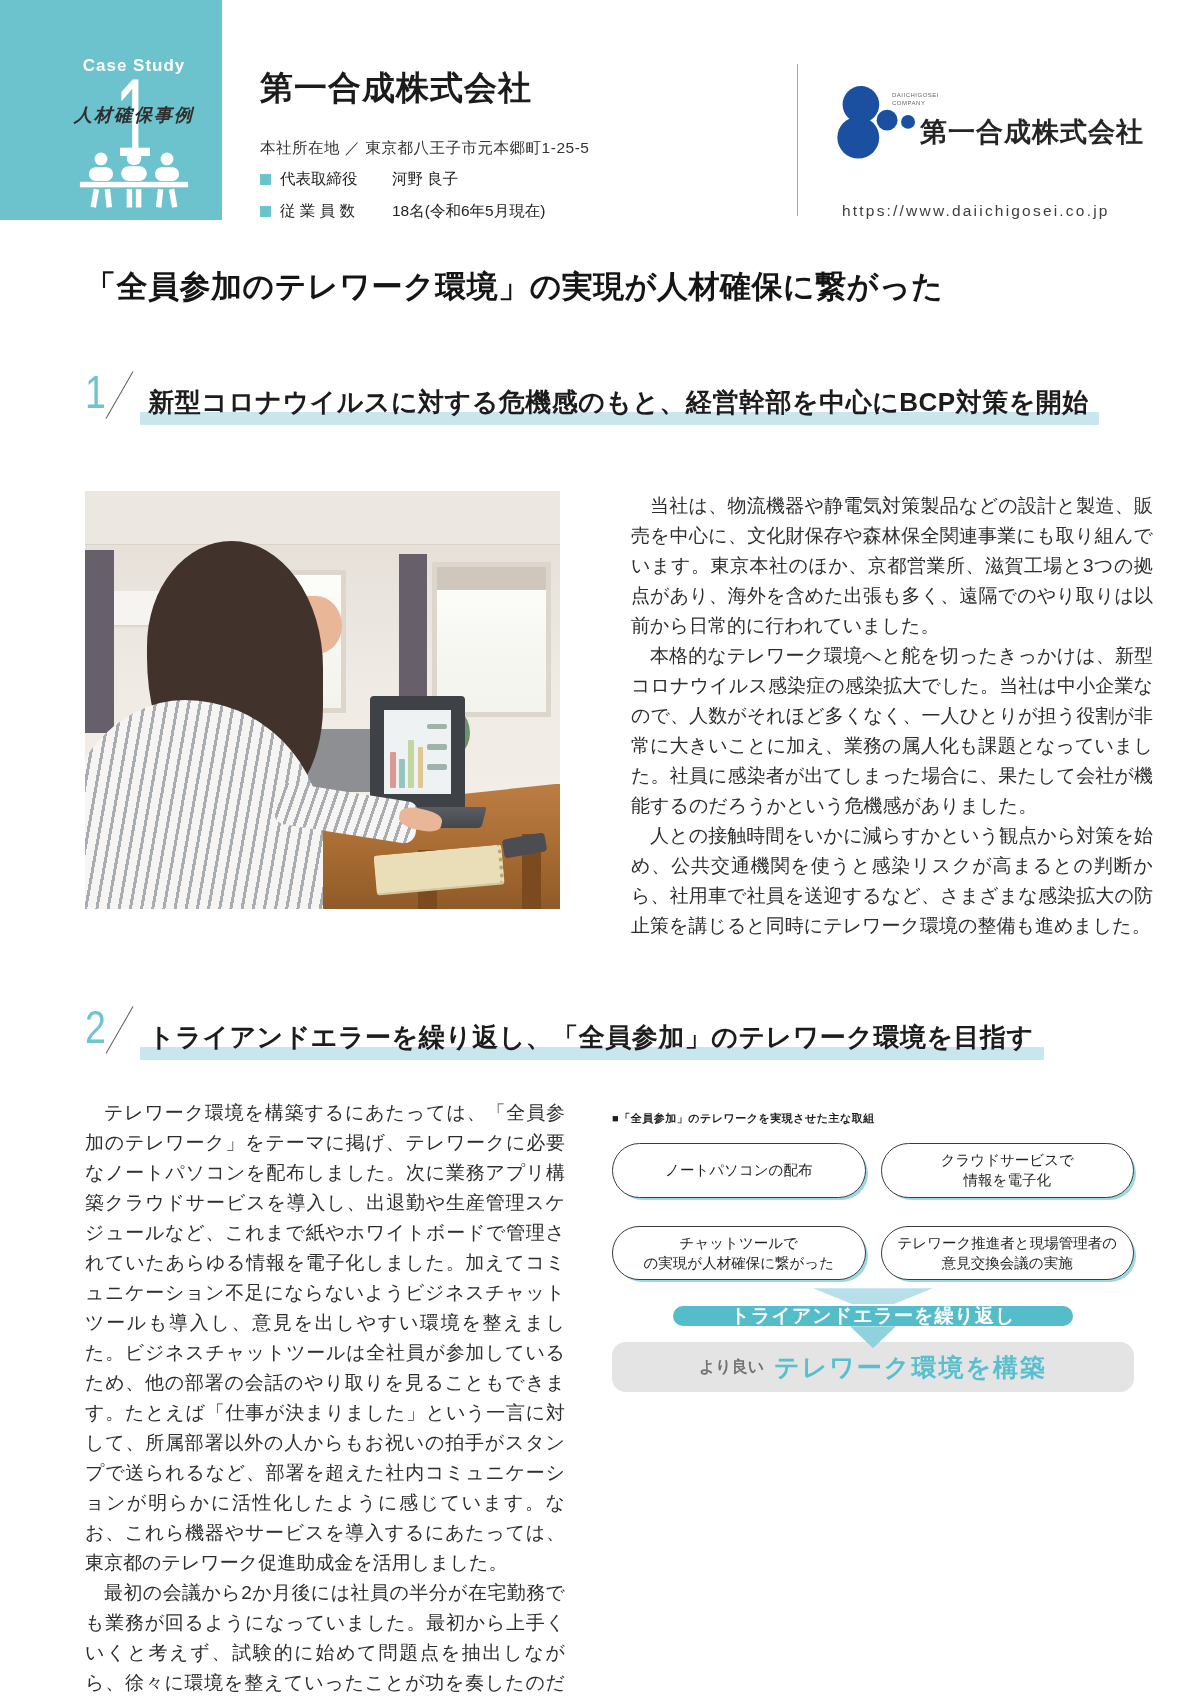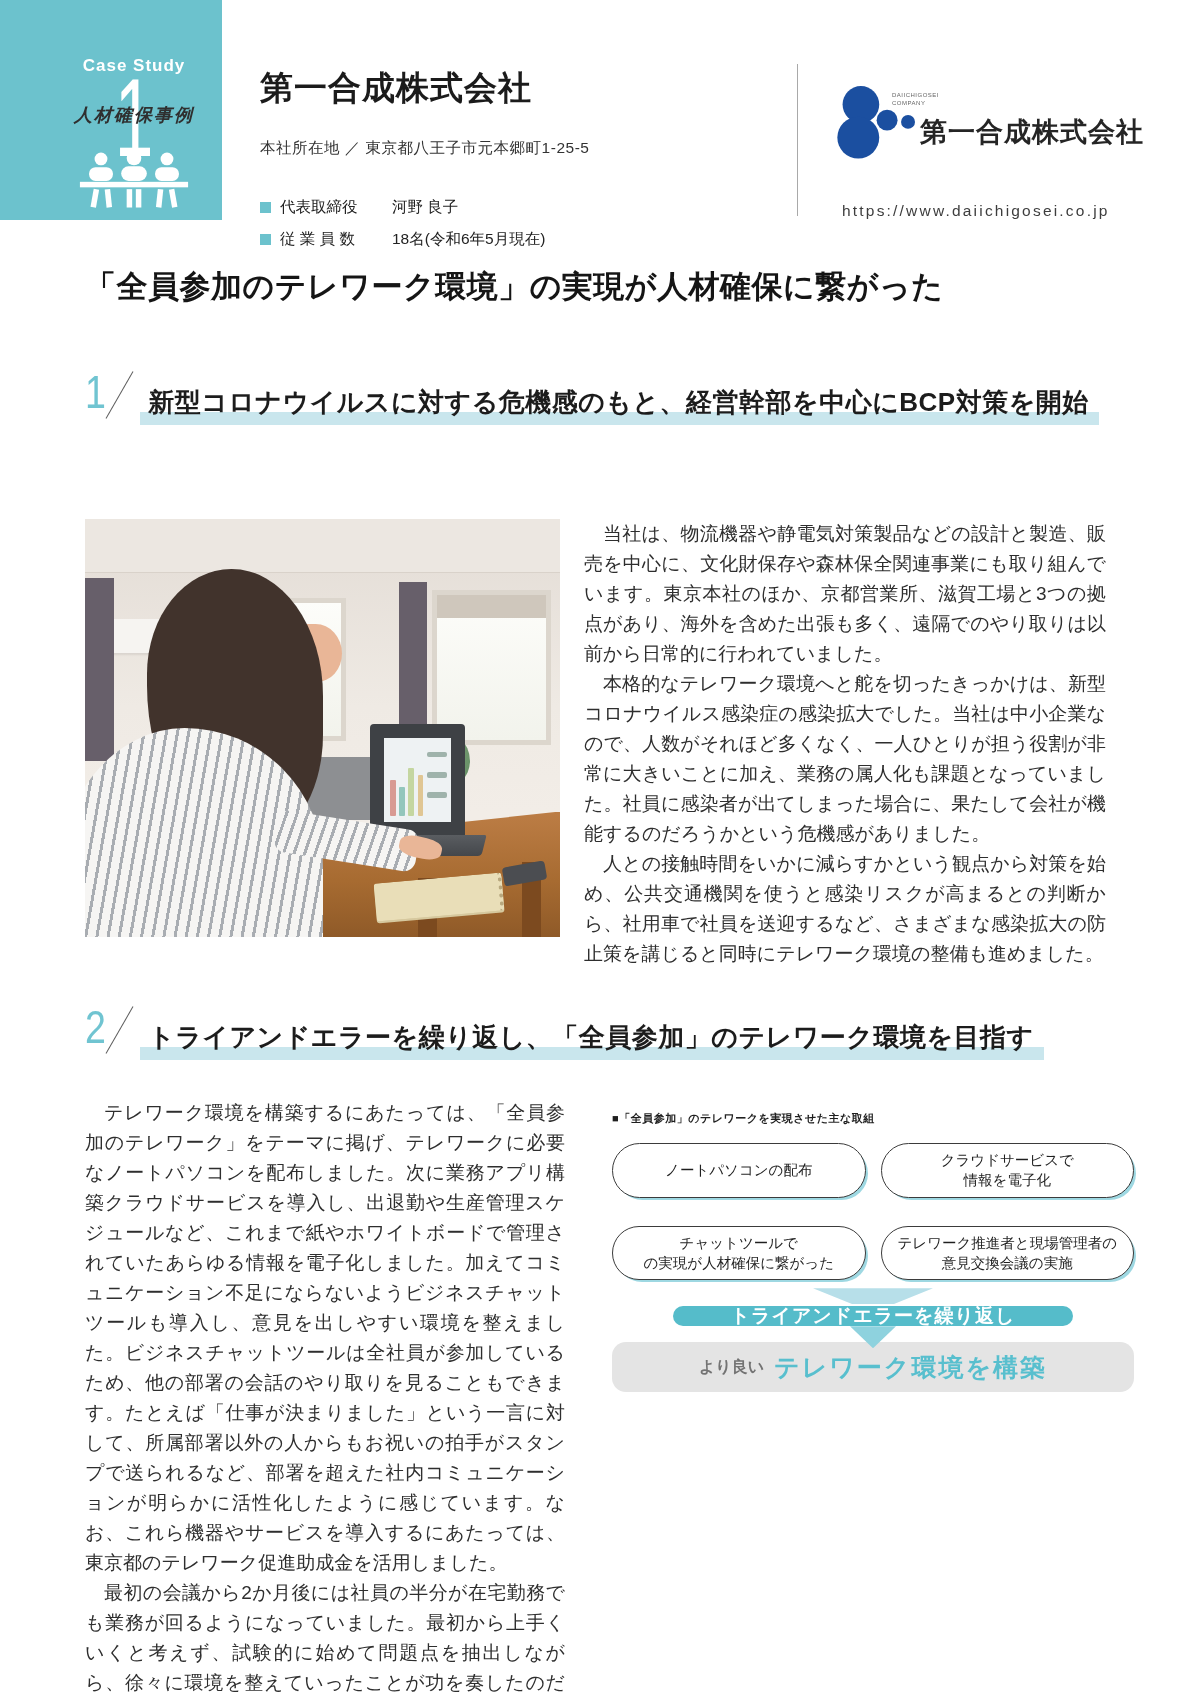--- a/index.html
+++ b/index.html
@@ -18,21 +18,21 @@
                font-weight:400; transform:scaleX(.62); z-index:1; }
   .badge-label { position:absolute; top:103px; width:100%; color:#2f2f2f; font-size:18px; font-weight:700;
                  letter-spacing:2px; z-index:2;font-style:italic; }
   .badge-icon { position:absolute; bottom:8px; left:50%; transform:translateX(-50%); width:110px; height:64px; z-index:2; }
   .badge-icon svg { fill:#ffffff; width:100%; height:100%; }
 
   
   .company { position:absolute; left:260px; top:66px; width:520px; }
   .company-name { font-size:33px; font-weight:700; color:#1b1b1b; letter-spacing:1px; }
   .company-address { margin-top:27px; font-size:15.5px; color:#333; letter-spacing:.5px; }
-  .company-facts { margin-top:38px; }
+  .company-facts { margin-top:10px; }
   .fact-row { display:flex; align-items:center; margin-bottom:11px; }
   .fact-bullet { width:11px; height:11px; background:#6cc2cd; margin-right:9px; flex:none; }
   .fact-label { font-size:15.5px; color:#222; width:112px; }
   .fact-value { font-size:15.5px; color:#222; }
 
   .divider-v { position:absolute; left:797px; top:64px; width:1px; height:152px; background:#a9a9a9; }
 
   
   .logo-block { position:absolute; left:826px; top:80px; width:320px; }
   .logo-mark { position:absolute; left:0; top:0; width:96px; height:104px; }
@@ -48,21 +48,21 @@
   .sec-head { position:absolute; left:85px; display:flex; align-items:flex-start; }
   .sec-head-1 { top:368px; }
   .sec-head-2 { top:1003px; }
   .sec-num { font-size:47px; line-height:1; color:#70c4d1; transform:scaleX(.8); transform-origin:left top; }
   .sec-slash { width:1px; height:54px; background:#5c5c5c; transform:rotate(30deg); margin:0 20px 0 8px; flex:none; }
   .sec-title { margin-top:17px; font-size:26px; font-weight:700; color:#1c1c1c; letter-spacing:.5px;
                background:linear-gradient(to top, #c9e6ed 13px, transparent 13px);
                padding:0 10px 5px 8px; }
 
   
-  .sec1-body { position:absolute; left:85px; top:519px; width:1049px; display:flex; gap:24px; }
+  .sec1-body { position:absolute; left:85px; top:491px; width:1049px; display:flex; gap:71px; }
   .sec2-body { position:absolute; left:85px; top:1098px; width:1049px; display:flex; gap:47px; }
   .col-left2 { width:480px; flex:none; }
   .col-right { width:522px; flex:none; }
   .para { font-size:19px; line-height:1.58; text-align:justify; text-indent:1em; color:#2e2e2e; }
 
   
   .photo { position:relative; width:475px; height:418px; flex:none; overflow:hidden;
            background:linear-gradient(180deg,#e3dcd5 0%,#efeae4 45%,#f2ede7 70%); }
   .ph-ceil { position:absolute; left:0; top:0; width:100%; height:13%; background:#ece7e1; border-bottom:1px solid #d9d2ca; }
   .ph-ac { position:absolute; left:3%; top:24%; width:15%; height:8%; background:#f6f4f1; border-radius:4px; box-shadow:0 2px 2px rgba(0,0,0,.08); }

